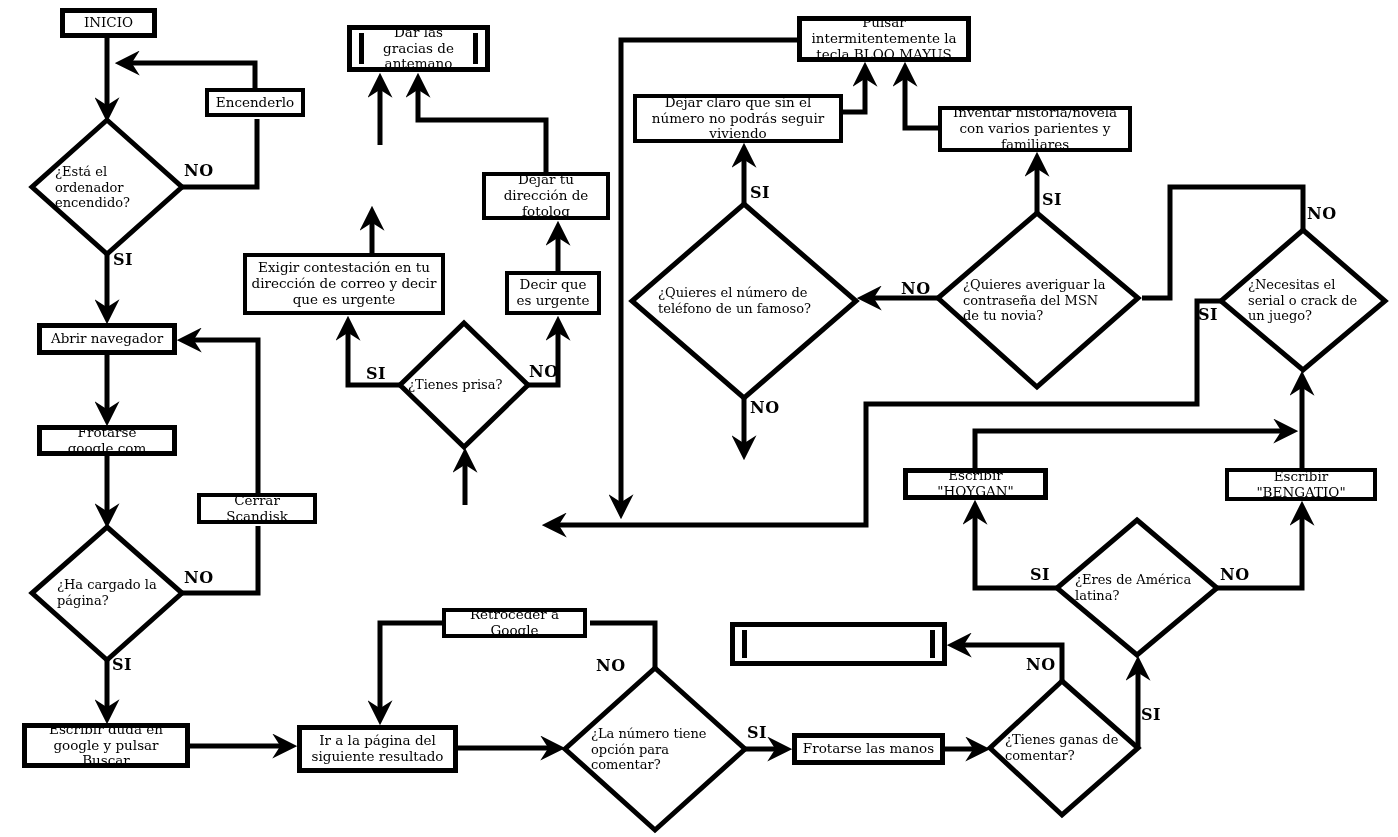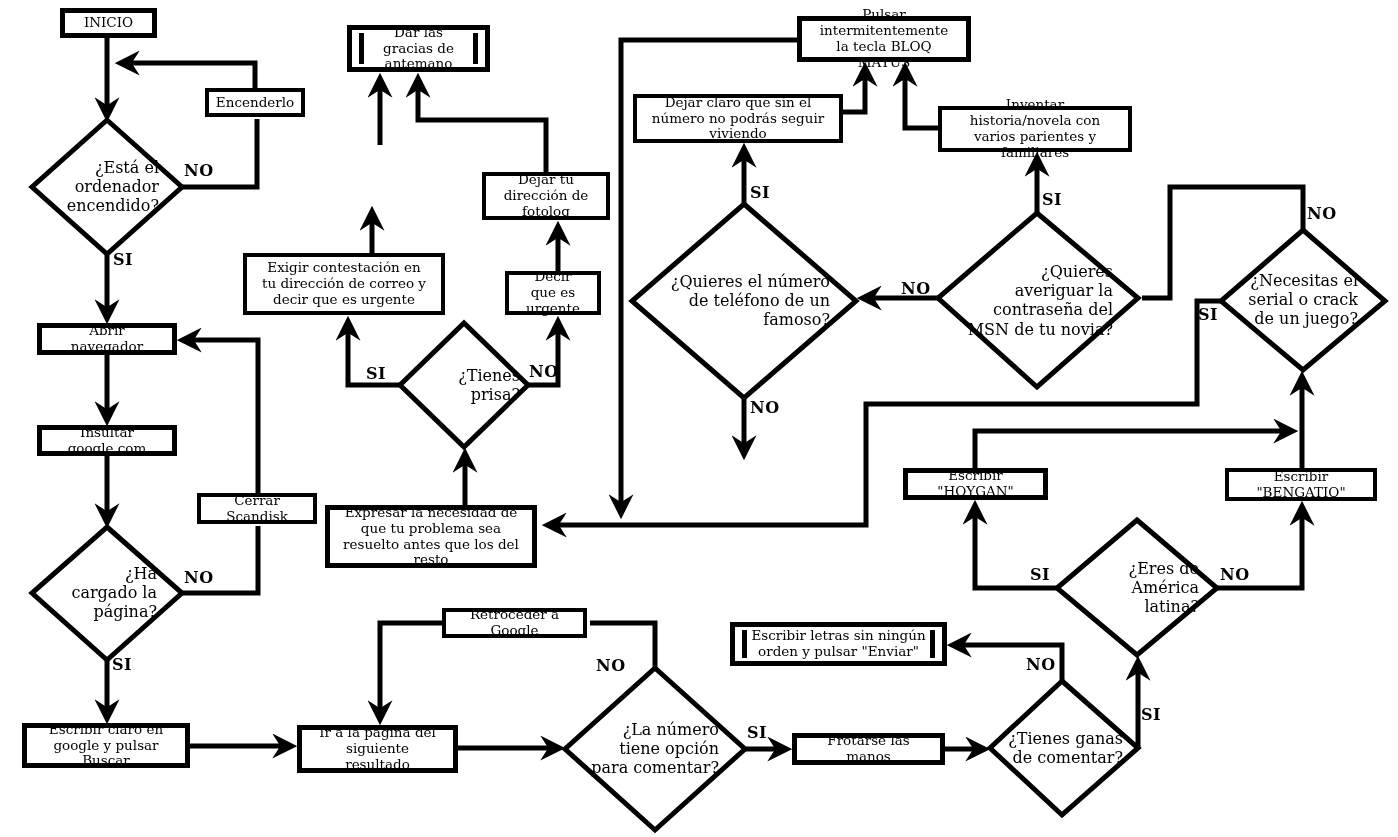--- a/index.html
+++ b/index.html
@@ -5,30 +5,30 @@
   html,body{margin:0;padding:0;background:#fff;}
   #stage{
     position:relative;width:1398px;height:837px;background:#ffffff;
     font-family:"DejaVu Serif","Liberation Serif",serif;color:#000;
     overflow:hidden;
   }
   #wires{position:absolute;left:0;top:0;width:1398px;height:837px;}
   .node{
     position:absolute;box-sizing:border-box;border:5px solid #000;background:#fff;
     display:flex;align-items:center;justify-content:center;text-align:center;
-    font-size:13.5px;line-height:1.18;padding:1px 12px;
+    font-size:13.5px;line-height:1.18;padding:1px 4px;
   }
   .node.thin{border-width:4px;}
   .node .lbl{display:block;}
   .node.term{padding:1px 16px;}
   .tb{position:absolute;top:3px;bottom:3px;width:5px;background:#000;}
   .tb.l{left:7px;} .tb.r{right:7px;}
   .dlabel{
-    position:absolute;transform:translate(-50%,-50%);text-align:right;
-    font-size:16px;line-height:1.2;
+    position:absolute;transform:translate(-50%,-50%);text-align:left;
+    font-size:13px;line-height:1.2;
   }
   .blabel{
     position:absolute;font-weight:bold;font-size:16px;letter-spacing:.5px;
   }
 </style>
 </head>
 <body>
 
 <div id="stage">
 
@@ -107,56 +107,52 @@
   <div class="node thin" style="left:243px;top:253px;width:202px;height:62px">
       <span class="lbl">Exigir contestación en tu dirección de correo y decir que es urgente</span>
     </div>
   <div class="node thin" style="left:505px;top:271px;width:96px;height:44px">
       <span class="lbl">Decir que es urgente</span>
     </div>
   <div class="node" style="left:37px;top:323px;width:140px;height:32px">
       <span class="lbl">Abrir navegador</span>
     </div>
   <div class="node" style="left:37px;top:425px;width:140px;height:31px">
-      <span class="lbl">Insultar google.com</span>
+      <span class="lbl">Frotarse google.com</span>
     </div>
   <div class="node thin" style="left:197px;top:493px;width:120px;height:31px">
       <span class="lbl">Cerrar Scandisk</span>
-    </div>
-  <div class="node" style="left:325px;top:505px;width:212px;height:63px">
-      <span class="lbl">Expresar la necesidad de que tu problema sea resuelto antes que los del resto</span>
     </div>
   <div class="node" style="left:797px;top:16px;width:174px;height:46px">
       <span class="lbl">Pulsar intermitentemente la tecla BLOQ MAYUS</span>
     </div>
   <div class="node thin" style="left:633px;top:94px;width:210px;height:49px">
       <span class="lbl">Dejar claro que sin el número no podrás seguir viviendo</span>
     </div>
   <div class="node thin" style="left:938px;top:106px;width:194px;height:46px">
       <span class="lbl">Inventar historia/novela con varios parientes y familiares</span>
     </div>
   <div class="node" style="left:903px;top:468px;width:145px;height:32px">
       <span class="lbl">Escribir "HOYGAN"</span>
     </div>
   <div class="node thin" style="left:1225px;top:468px;width:152px;height:33px">
       <span class="lbl">Escribir "BENGATIO"</span>
     </div>
   <div class="node" style="left:22px;top:723px;width:168px;height:45px">
-      <span class="lbl">Escribir claro en google y pulsar Buscar</span>
+      <span class="lbl">Escribir duda en google y pulsar Buscar</span>
     </div>
   <div class="node" style="left:297px;top:725px;width:161px;height:48px">
       <span class="lbl">Ir a la página del siguiente resultado</span>
     </div>
   <div class="node thin" style="left:442px;top:608px;width:145px;height:30px">
       <span class="lbl">Retroceder a Google</span>
     </div>
   <div class="node term" style="left:730px;top:622px;width:217px;height:44px">
       <i class="tb l"></i>
       <i class="tb r"></i>
-      <span class="lbl">Escribir letras sin ningún orden y pulsar "Enviar"</span>
     </div>
   <div class="node" style="left:792px;top:733px;width:153px;height:32px">
       <span class="lbl">Frotarse las manos</span>
     </div>
 
   <div class="dlabel" style="left:107px;top:187px;width:104px">¿Está el ordenador encendido?</div>
   <div class="dlabel" style="left:464px;top:385px;width:112px">¿Tienes prisa?</div>
   <div class="dlabel" style="left:107px;top:593px;width:100px">¿Ha cargado la página?</div>
   <div class="dlabel" style="left:744px;top:301px;width:172px">¿Quieres el número de teléfono de un famoso?</div>
   <div class="dlabel" style="left:1038px;top:300px;width:150px">¿Quieres averiguar la contraseña del MSN de tu novia?</div>

